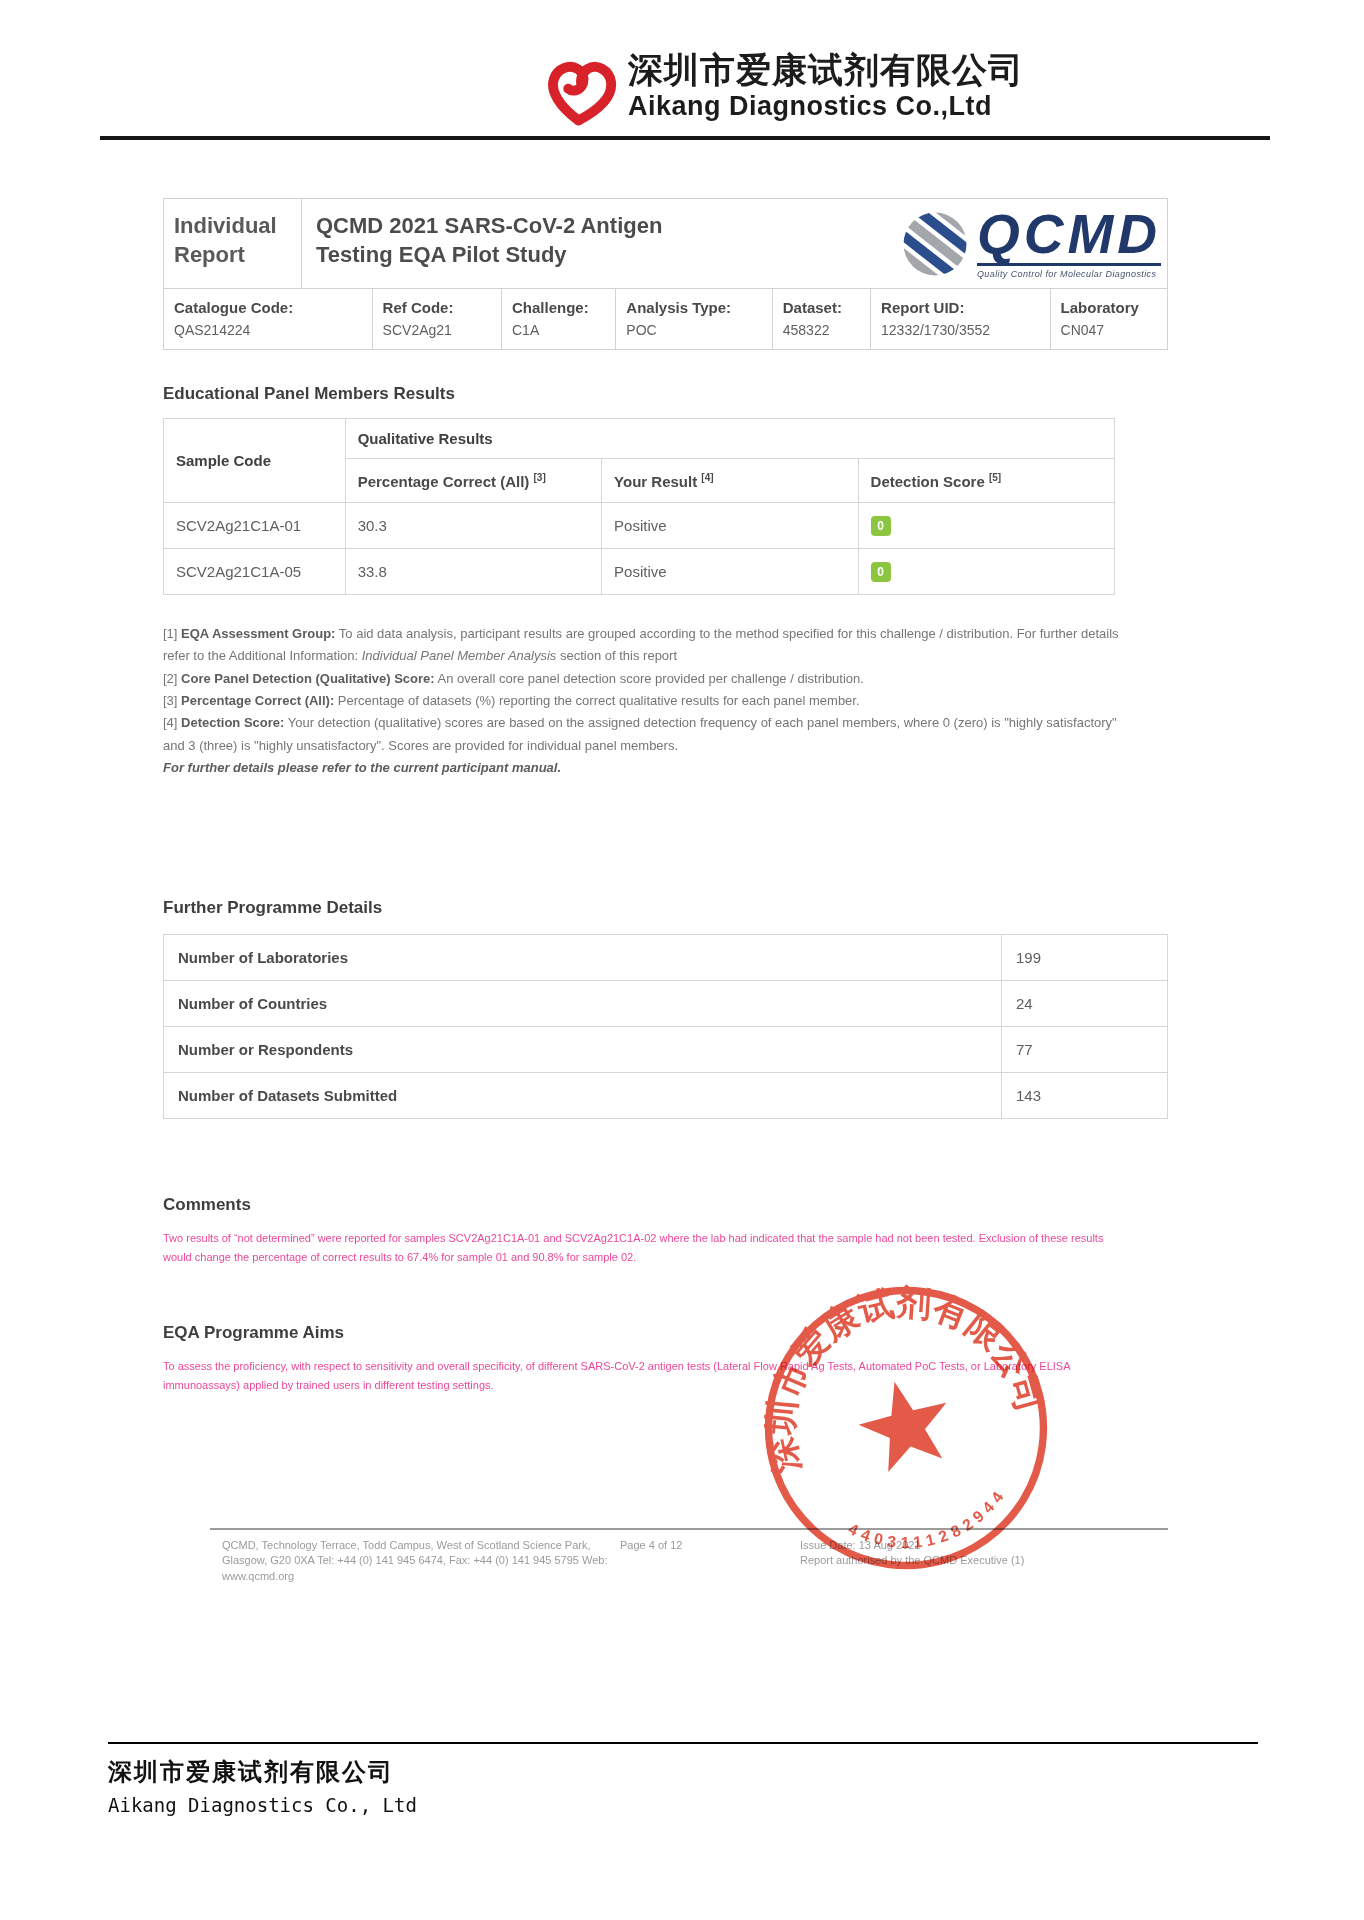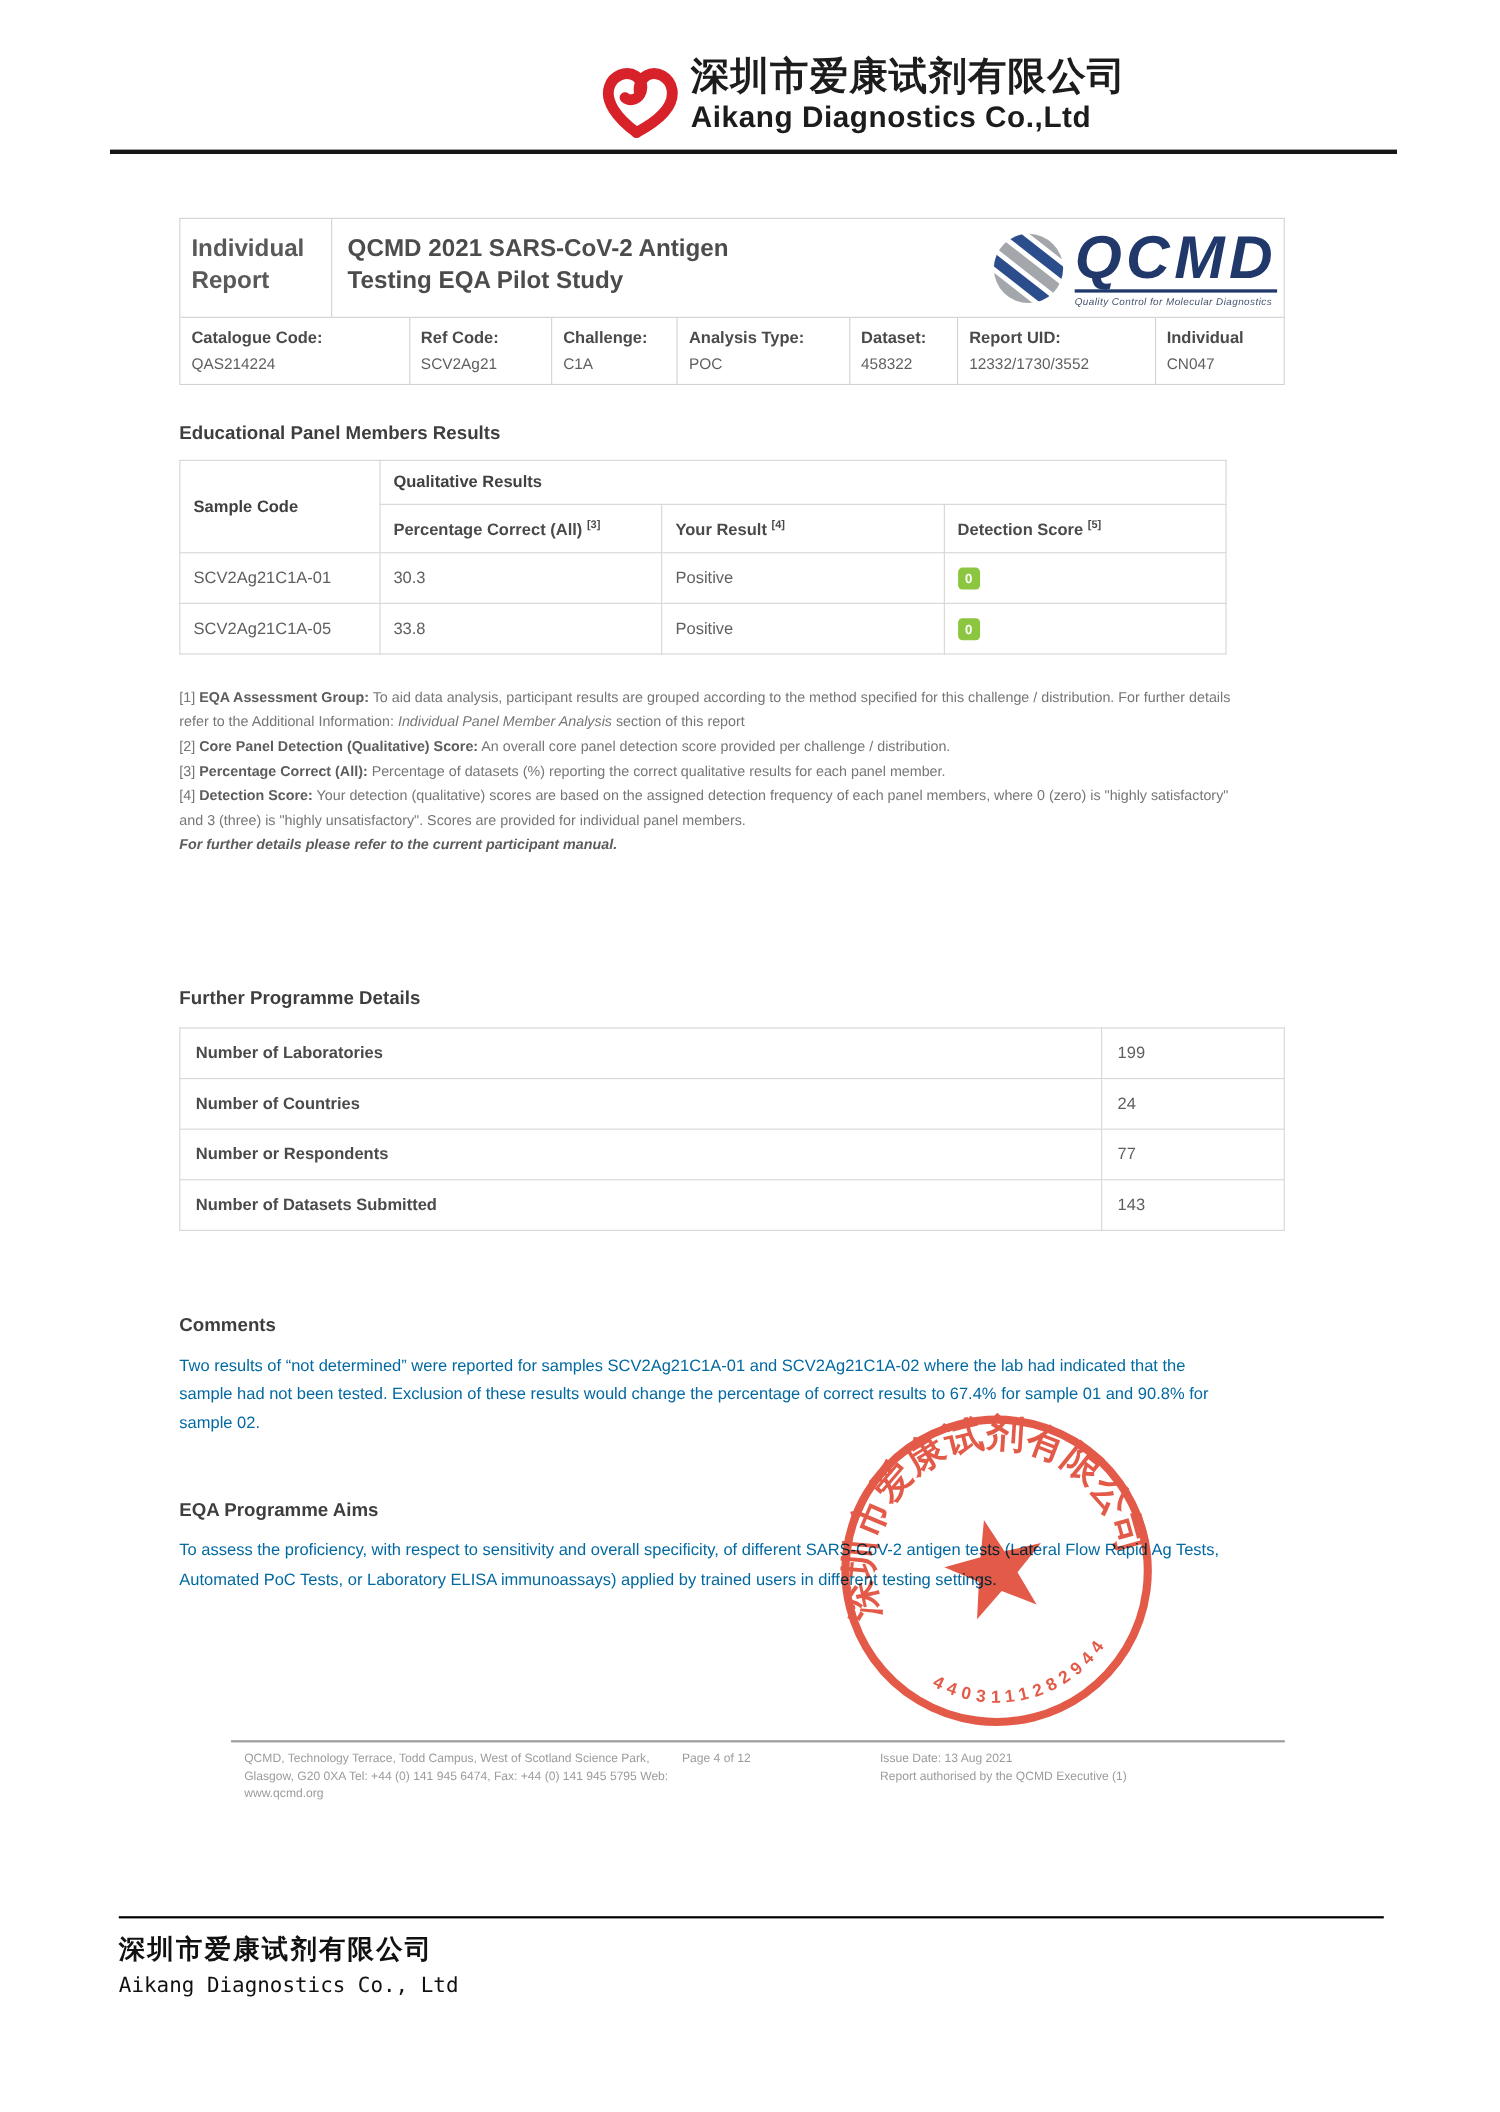--- a/index.html
+++ b/index.html
@@ -57,21 +57,21 @@
   .footnotes b { color:#5c5c5c; }
   .fn-final { font-weight:bold; font-style:italic; color:#5c5c5c; }
 
   .h-details { margin-top:118px; }
   table.details { border-collapse:collapse; margin-top:16px; width:1005px; table-layout:fixed; }
   table.details td { border:1px solid #d6d6d6; font-size:15px; height:46px; padding:0 14px; vertical-align:middle; }
   table.details td.lbl { font-weight:bold; color:#4a4a4a; width:838px; }
   table.details td.val { color:#5f5f5f; }
 
   .h-comments { margin-top:76px; }
-  .para { margin-top:14px; width:958px; font-size:15px; color:#0369a1; line-height:1.75; }
+  .para { margin-top:14px; width:958px; font-size:11px; color:#ec4899; line-height:1.75; }
   .h-aims { margin-top:56px; }
 
   
   .rpt-footer { margin:132px 0 0 47px; width:958px; border-top:2px solid #9c9c9c; padding-top:8px; display:flex; font-size:11px; color:#9b9b9b; line-height:1.45; }
   .ft-addr { width:400px; padding-left:12px; }
   .ft-page { width:180px; margin-left:10px; }
   .ft-issue { flex:1; }
 
   
   .stamp { position:absolute; left:758px; top:1280px; width:296px; height:296px; transform:rotate(-14deg); opacity:.88; mix-blend-mode:multiply; pointer-events:none; }
@@ -154,21 +154,21 @@
         </div>
         <div class="meta-cell">
           <div class="meta-label">Dataset:</div>
           <div class="meta-value">458322</div>
         </div>
         <div class="meta-cell">
           <div class="meta-label">Report UID:</div>
           <div class="meta-value">12332/1730/3552</div>
         </div>
         <div class="meta-cell">
-          <div class="meta-label">Individual</div>
+          <div class="meta-label">Laboratory</div>
           <div class="meta-value">CN047</div>
         </div>
       </div>
     </div>
 
     <h2 class="sec h-results">Educational Panel Members Results</h2>
     <table class="results">
       <tbody>
           <tr class="grp">
         <td class="c1 samplehead" rowspan="2">Sample Code</td>

